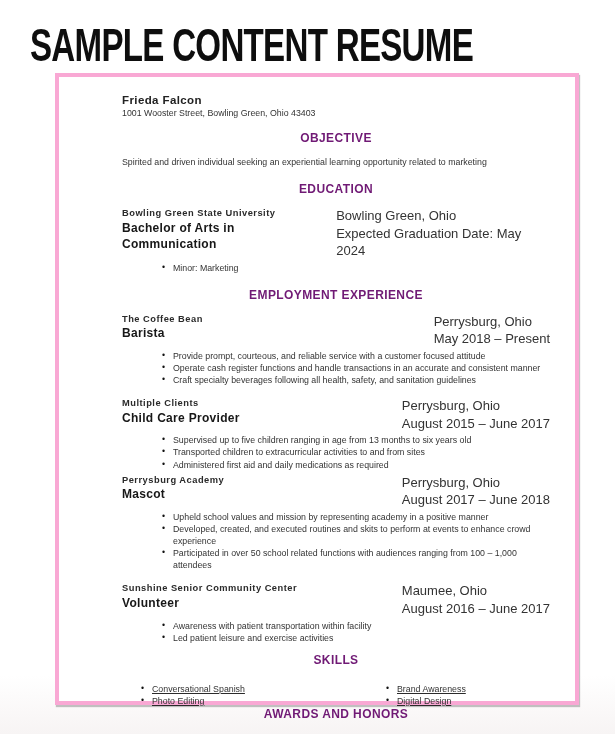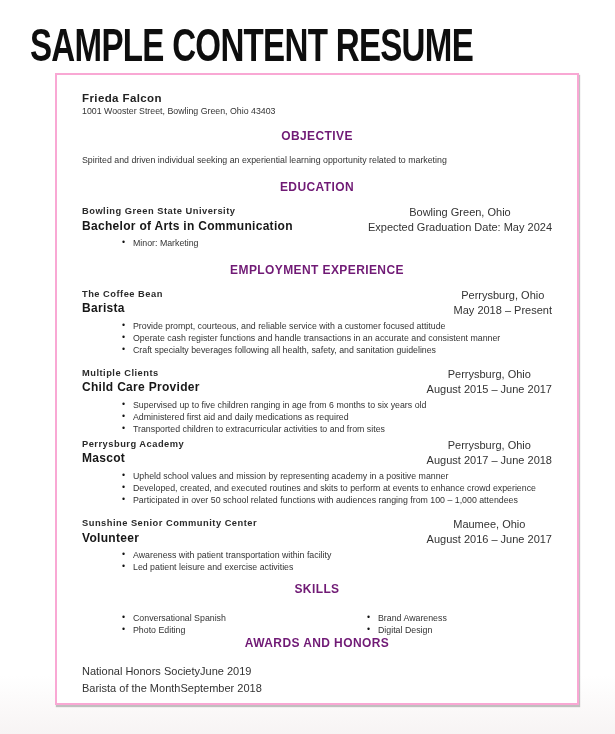--- a/index.html
+++ b/index.html
@@ -16,22 +16,23 @@
     position: absolute; left: 30px; top: 18px;
     font-size: 46px; font-weight: 800; color: #0e0e0e;
     letter-spacing: -1px; white-space: nowrap;
     transform: scaleX(0.72); transform-origin: left center;
   }
 
   .resume-card {
     position: absolute; left: 55px; top: 73px;
     width: 524px; height: 632px;
     background: #fff;
-    border: 2px solid #f9a8d4;
+    border: 4px solid #f9a8d4;
     box-shadow: 1px 2px 1px rgba(120,120,120,0.45);
+    padding-left: 38px;
   }
   .resume-inner { padding: 17px 25px 0 25px; }
 
   .contact-row { display: flex; justify-content: space-between; align-items: flex-start; }
   .contact-name { font-size: 11.5px; font-weight: 700; letter-spacing: 0.4px; color: #222; }
   .contact-address { font-size: 8.8px; margin-top: 2px; color: #333; }
   .contact-right { text-align: right; font-size: 8.8px; color: #333; line-height: 1.5; }
 
   .section-heading {
     font-size: 12px; font-weight: 700; text-align: center;
@@ -42,33 +43,33 @@
   .h-employment { margin-top: 14px; }
   .h-community { margin-top: 7px; }
   .h-skills { margin-top: 9px; }
   .h-awards { }
 
   .objective-text { font-size: 8.8px; margin-top: 12px; color: #333; }
 
   .entry { margin-top: 11px; }
   .entry-head { display: flex; justify-content: space-between; }
   .entry-left { line-height: 1.35; }
-  .entry-right { text-align: center; font-size: 11px; color: #333; line-height: 1.35; margin-left: 7px; }
+  .entry-right { text-align: left; font-size: 13px; color: #333; line-height: 1.35; margin-left: 7px; }
   .org-name { font-size: 9.3px; font-weight: 700; letter-spacing: 0.5px; color: #2a2a2a; }
   .role-name { font-size: 12px; font-weight: 800; letter-spacing: 0.3px; color: #171717; }
 
   ul.bullets { list-style: none; margin-top: 2px; padding-left: 40px; }
   ul.bullets li {
     position: relative; padding-left: 11px;
     font-size: 8.8px; color: #333; line-height: 1.38;
   }
   ul.bullets li::before { content: "•"; position: absolute; left: 0; top: -1px; color: #111; }
 
   .skills-cols { display: flex; justify-content: center; gap: 70px; margin-top: 14px; }
-  .skills-cols ul.bullets { padding-left: 0; }
+  .skills-cols ul.bullets { padding-left: 0; text-decoration: underline; }
   .skills-col-left { width: 175px; }
   .skills-col-right { width: 145px; }
 
   .awards-list { margin-top: 13px; }
   .award-row { display: flex; justify-content: flex-start; font-size: 11px; color: #333; line-height: 1.5; }
 </style>
 </head>
 <body>
 
 <div class="stage">
@@ -130,23 +131,23 @@
           <div class="entry-left">
             <div class="org-name">Multiple Clients</div>
             <div class="role-name">Child Care Provider</div>
           </div>
           <div class="entry-right">
             <div>Perrysburg, Ohio</div>
             <div>August 2015 – June 2017</div>
           </div>
         </div>
         <ul class="bullets">
-          <li>Supervised up to five children ranging in age from 6 months to six years old</li>
+          <li>Supervised up to five children ranging in age from 13 months to six years old</li>
+          <li>Transported children to extracurricular activities to and from sites</li>
           <li>Administered first aid and daily medications as required</li>
-          <li>Transported children to extracurricular activities to and from sites</li>
         </ul>
       </div>
 
 
       <div class="entry" style="margin-top:3px;">
         <div class="entry-head">
           <div class="entry-left">
             <div class="org-name">Perrysburg Academy</div>
             <div class="role-name">Mascot</div>
           </div>

